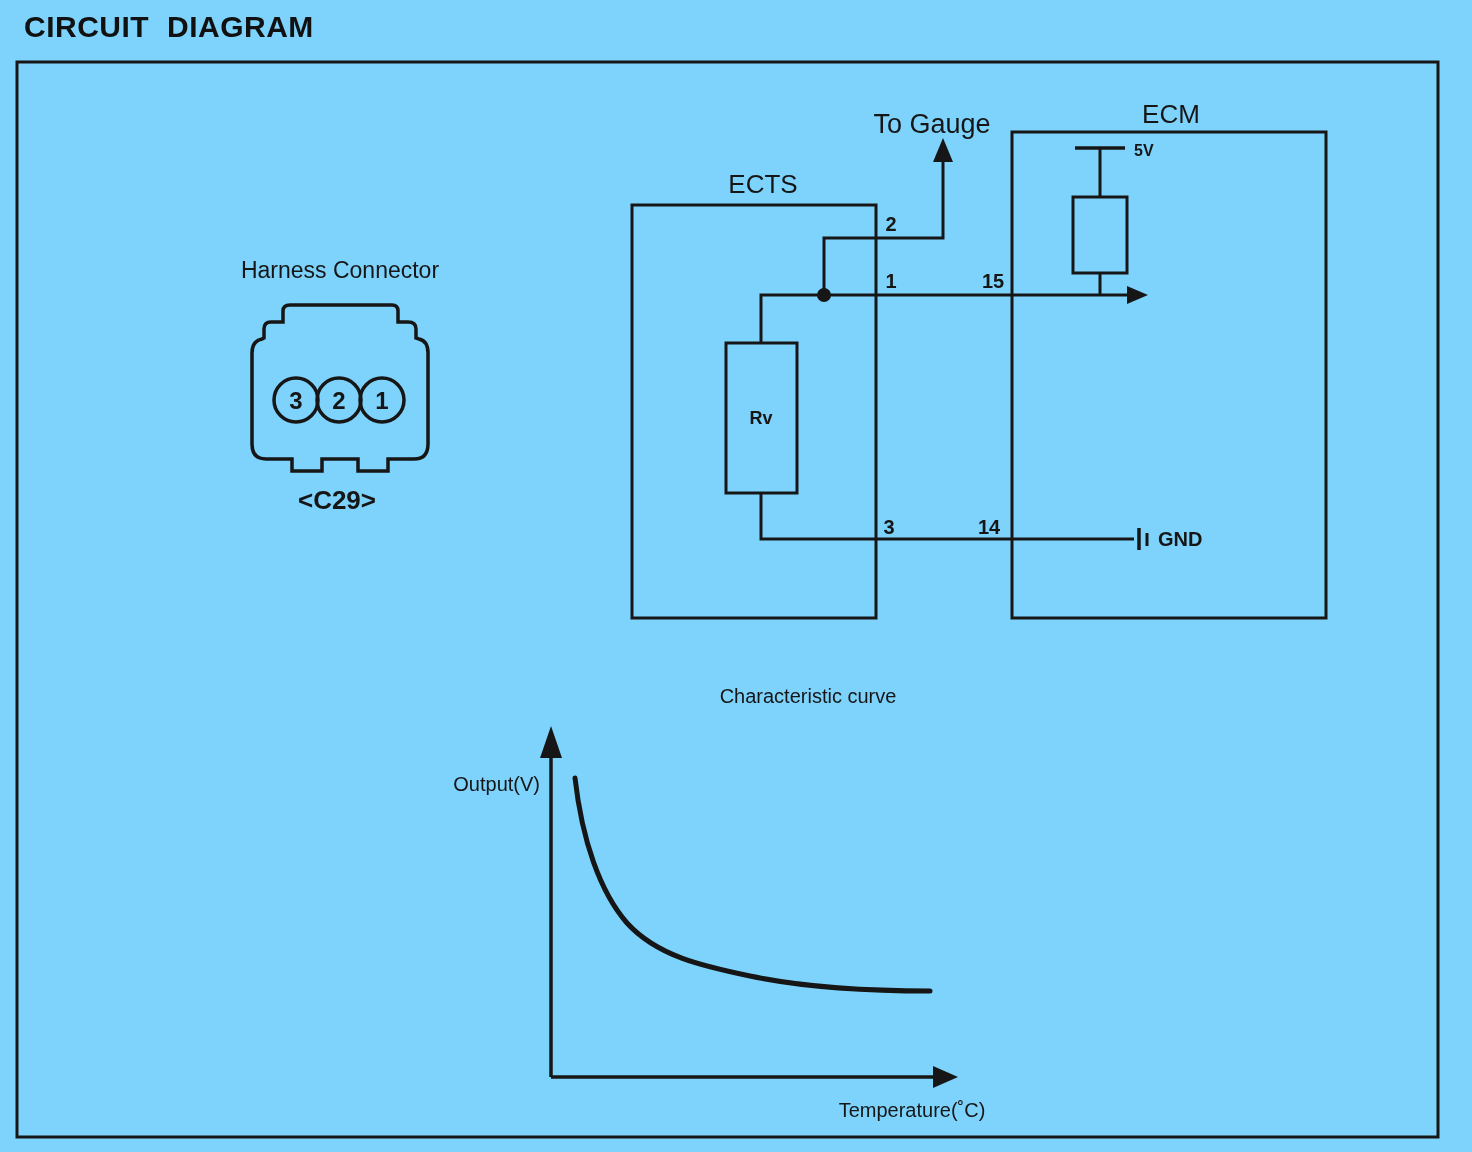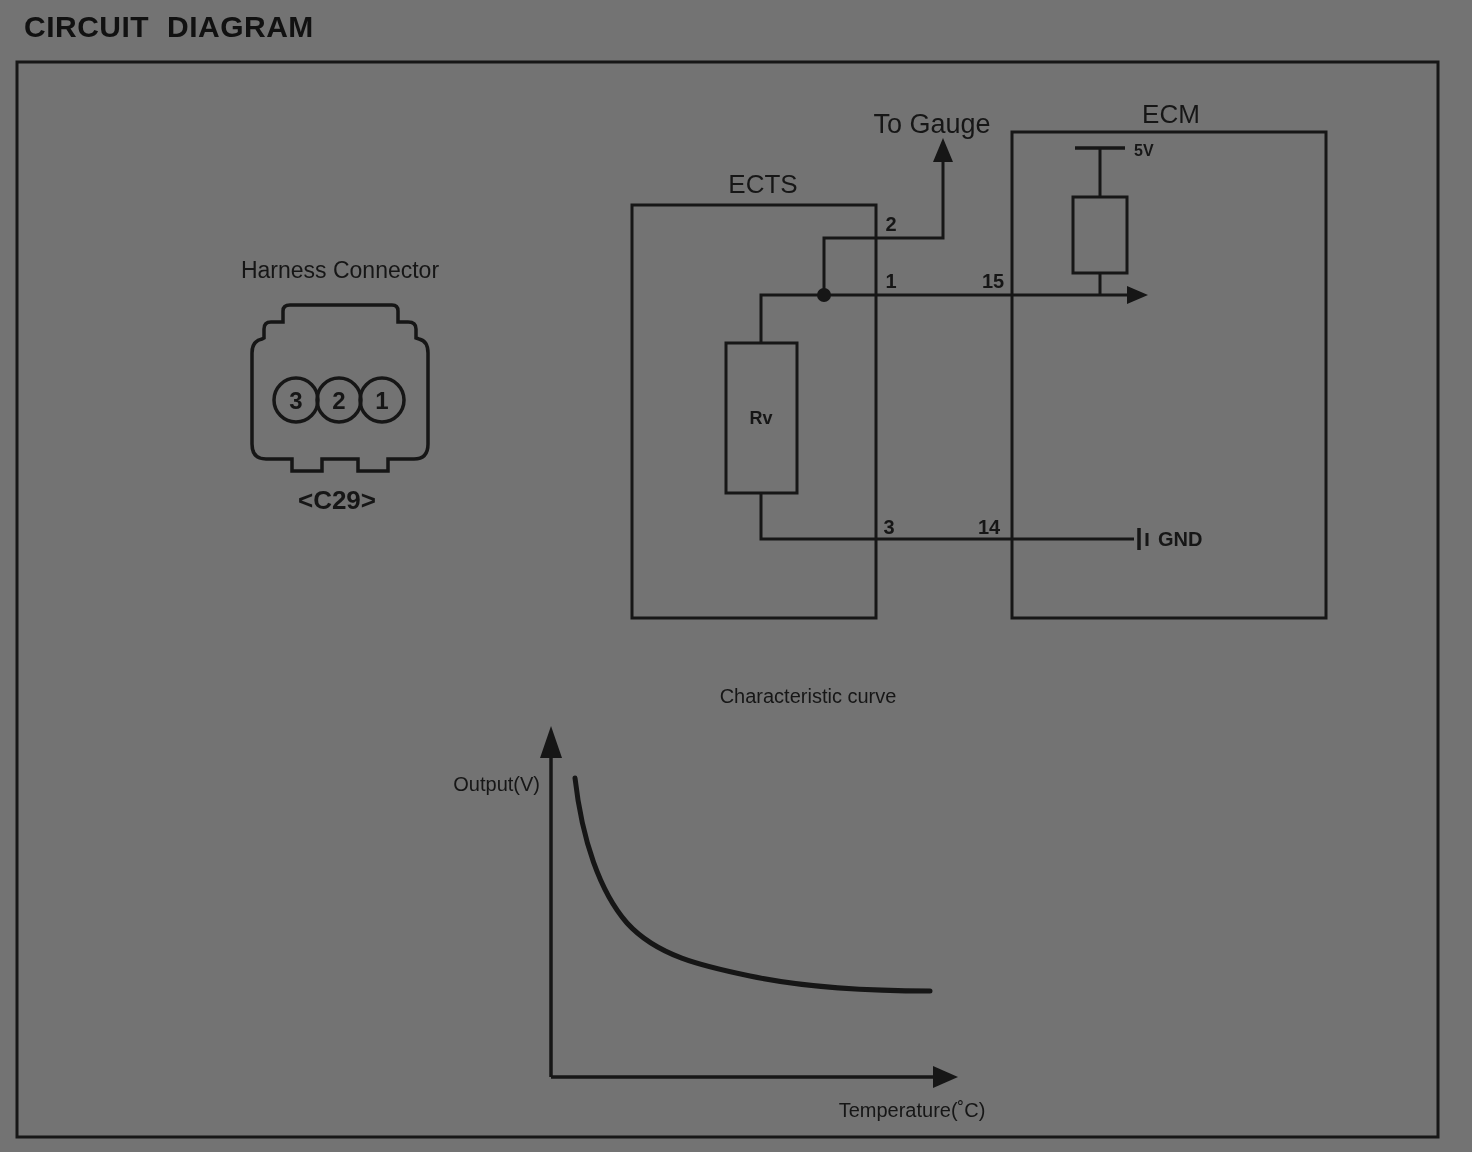--- a/index.html
+++ b/index.html
@@ -1,19 +1,19 @@
 <!DOCTYPE html>
 <html><head>
 <meta charset="utf-8">
 <style>
   html,body{margin:0;padding:0;background:#ffffff;}
   .page{
     position:relative;
     width:1472px;height:1152px;
-    background:#737373;
+    background:#7dd3fc;
     font-family:"Liberation Sans", sans-serif;
     color:#161616;
     overflow:hidden;
   }
   .page-title{
     position:absolute;left:24px;top:10px;
     font-size:30px;font-weight:bold;
     letter-spacing:0.5px;word-spacing:9px;
     color:#111;
   }

